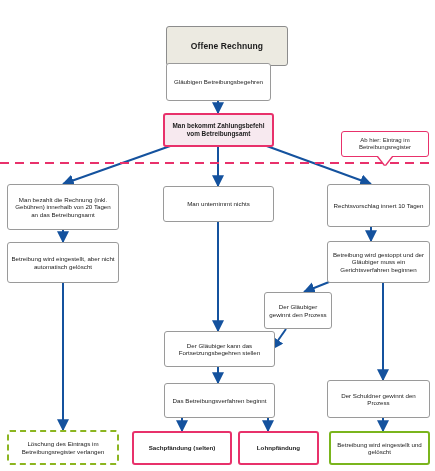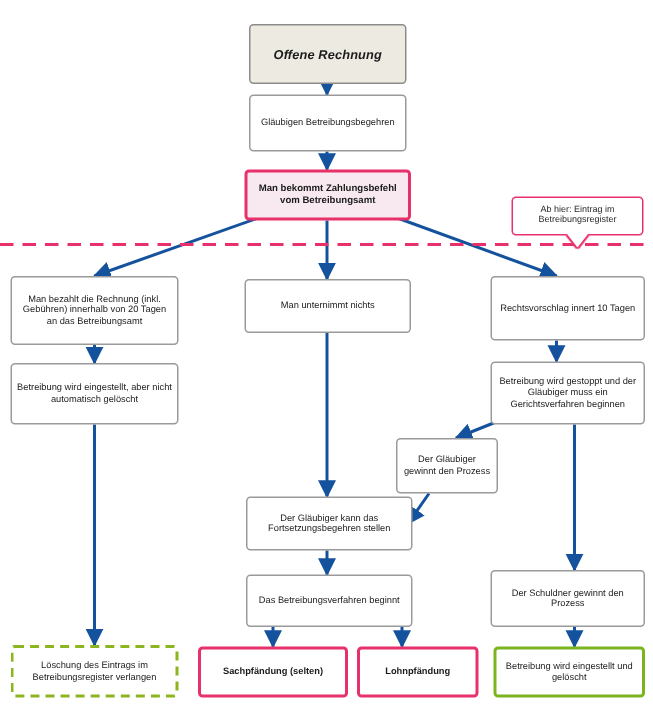--- a/index.html
+++ b/index.html
@@ -125,21 +125,21 @@
 
       <line x1="182" y1="418" x2="182" y2="431"></line>
       <line x1="268" y1="418" x2="268" y2="431"></line>
 
       <line x1="383" y1="418" x2="383" y2="431"></line>
     </g>
 
     <line x1="0" y1="163" x2="435" y2="163" stroke="#e8316b" stroke-width="2" stroke-dasharray="9 6"></line>
   </svg>
 
-  <div class="node v-start" style="left:166px; top:16px; width:105px; height:40px;font-style:italic;">
+  <div class="node v-start" style="left:166px; top:26px; width:122px; height:40px;">
     <span>Offene Rechnung</span>
   </div>
 
   <div class="node v-plain" style="left:166px; top:63px; width:105px; height:38px;">
     <span>Gläubigen Betreibungsbegehren</span>
   </div>
 
   <div class="node v-pink-strong" style="left:163px; top:113px; width:111px; height:34px;">
     <span>Man bekommt Zahlungsbefehl vom Betreibungsamt</span>
   </div>

